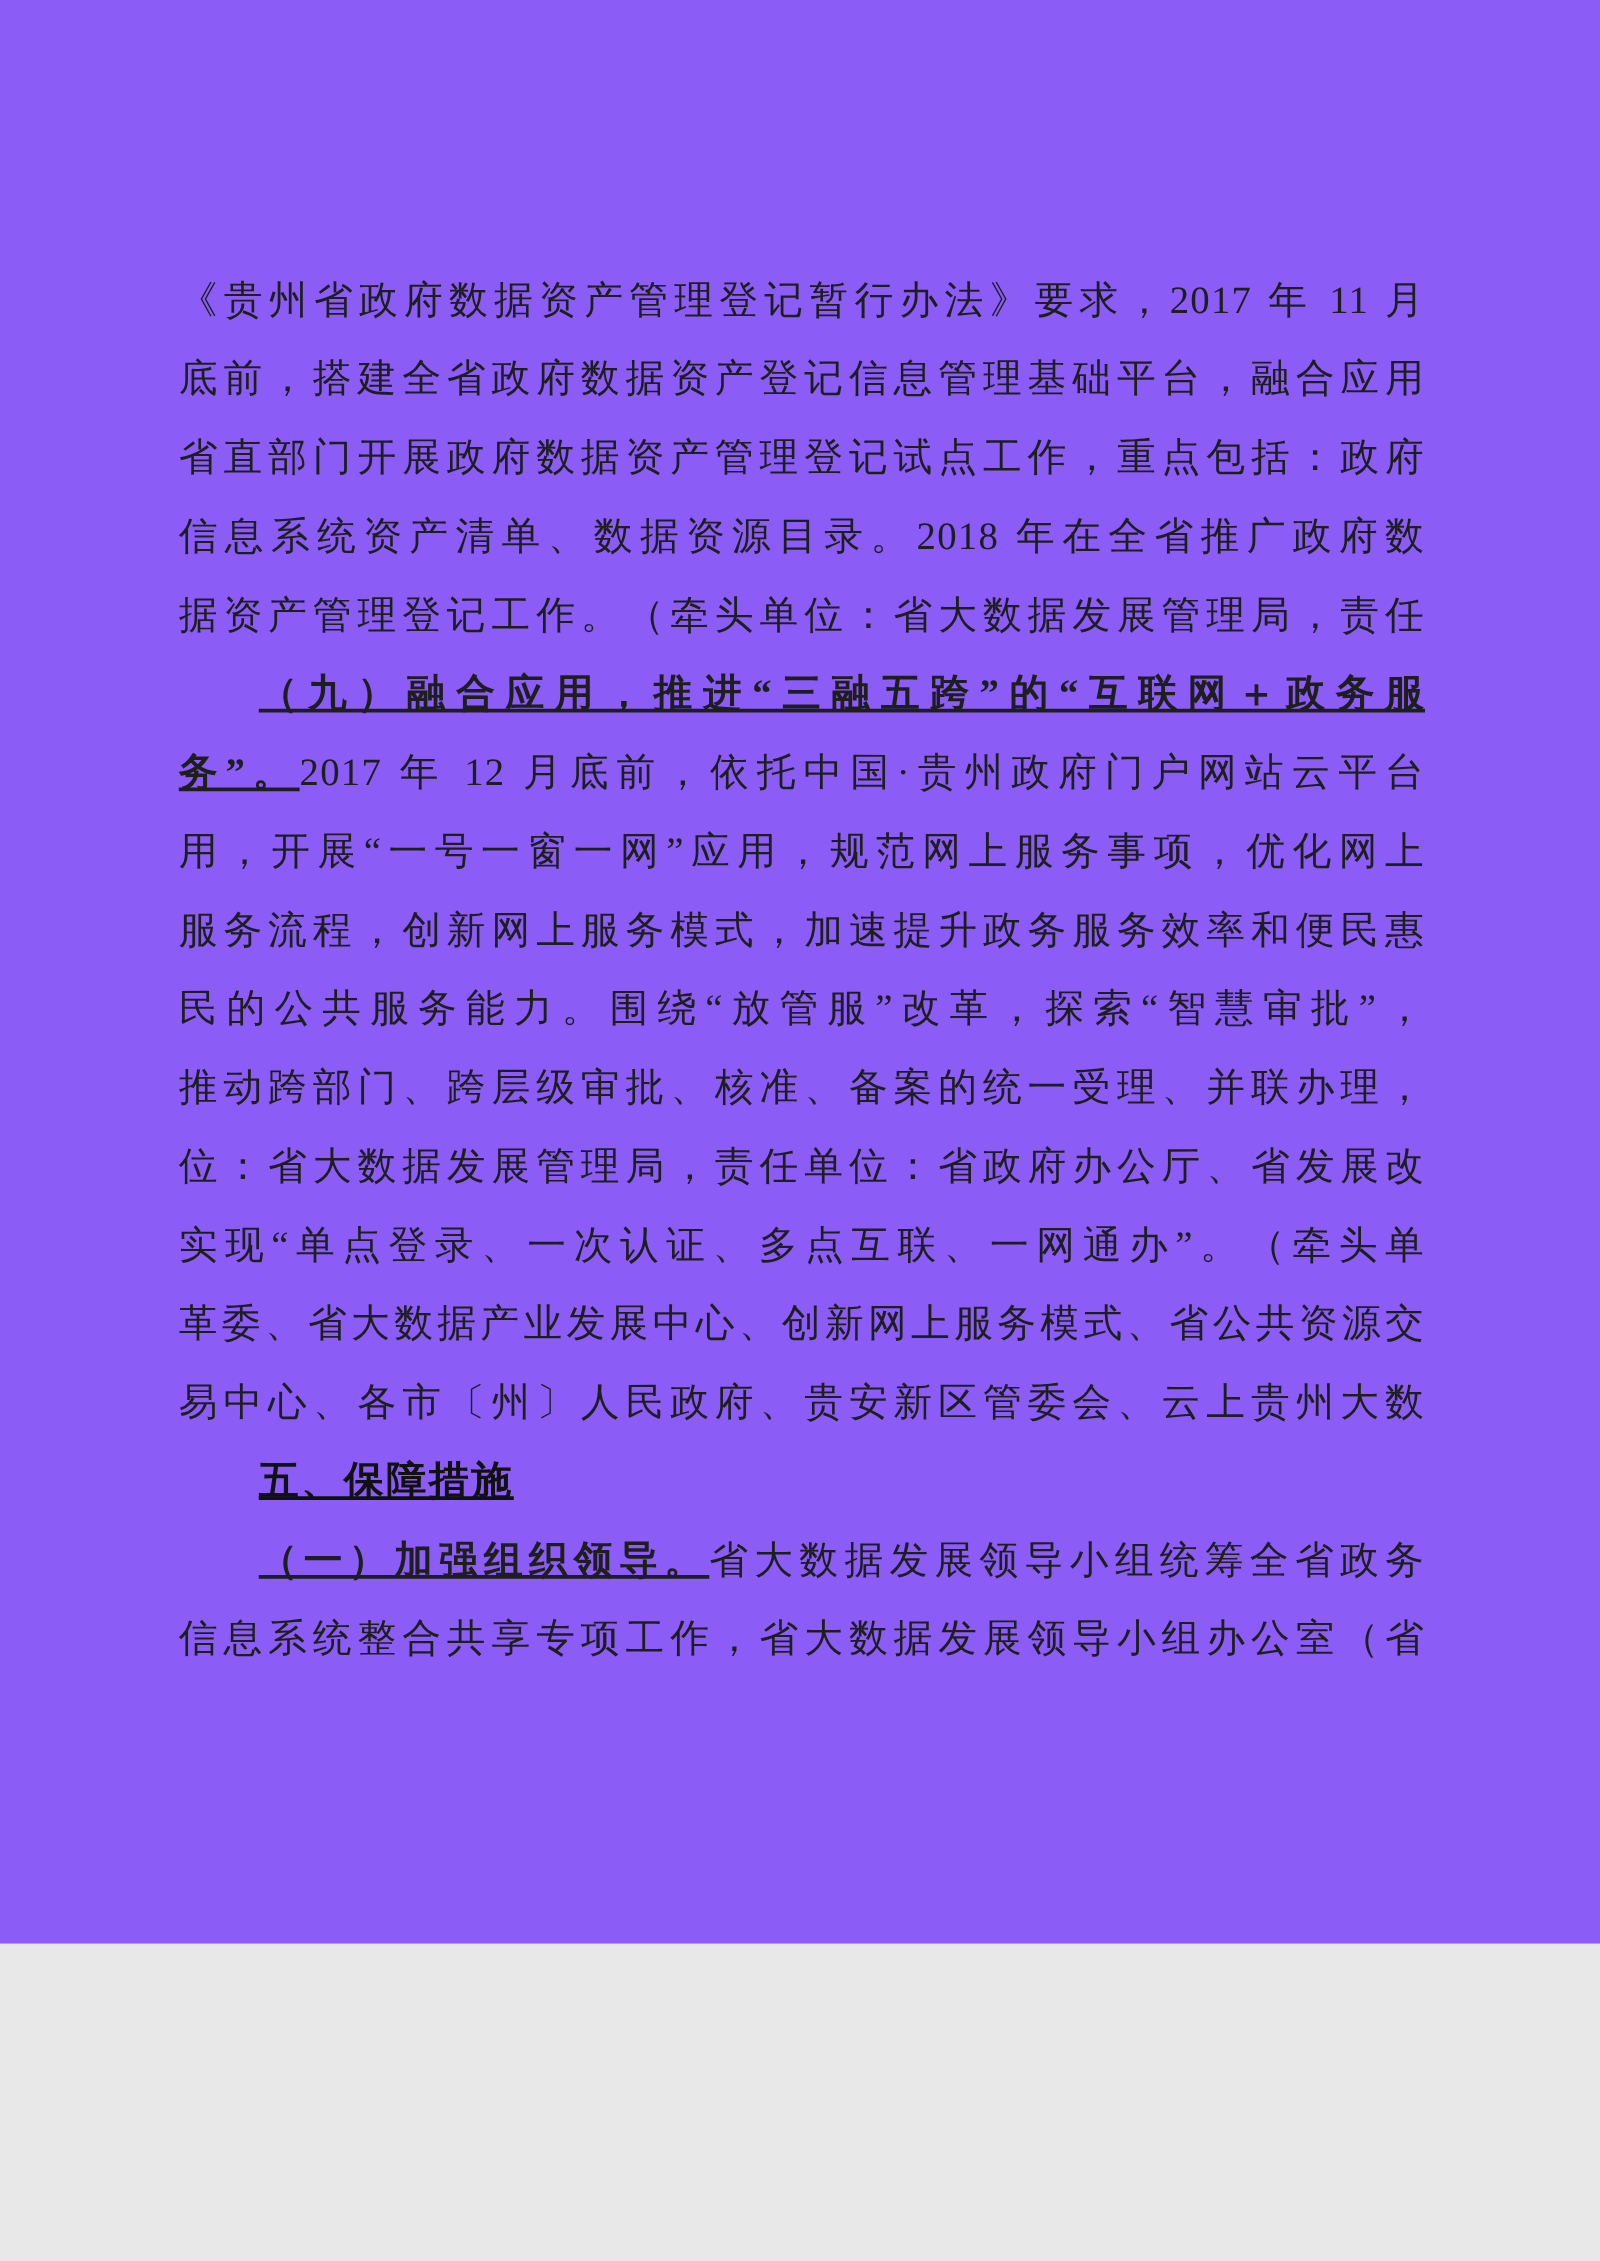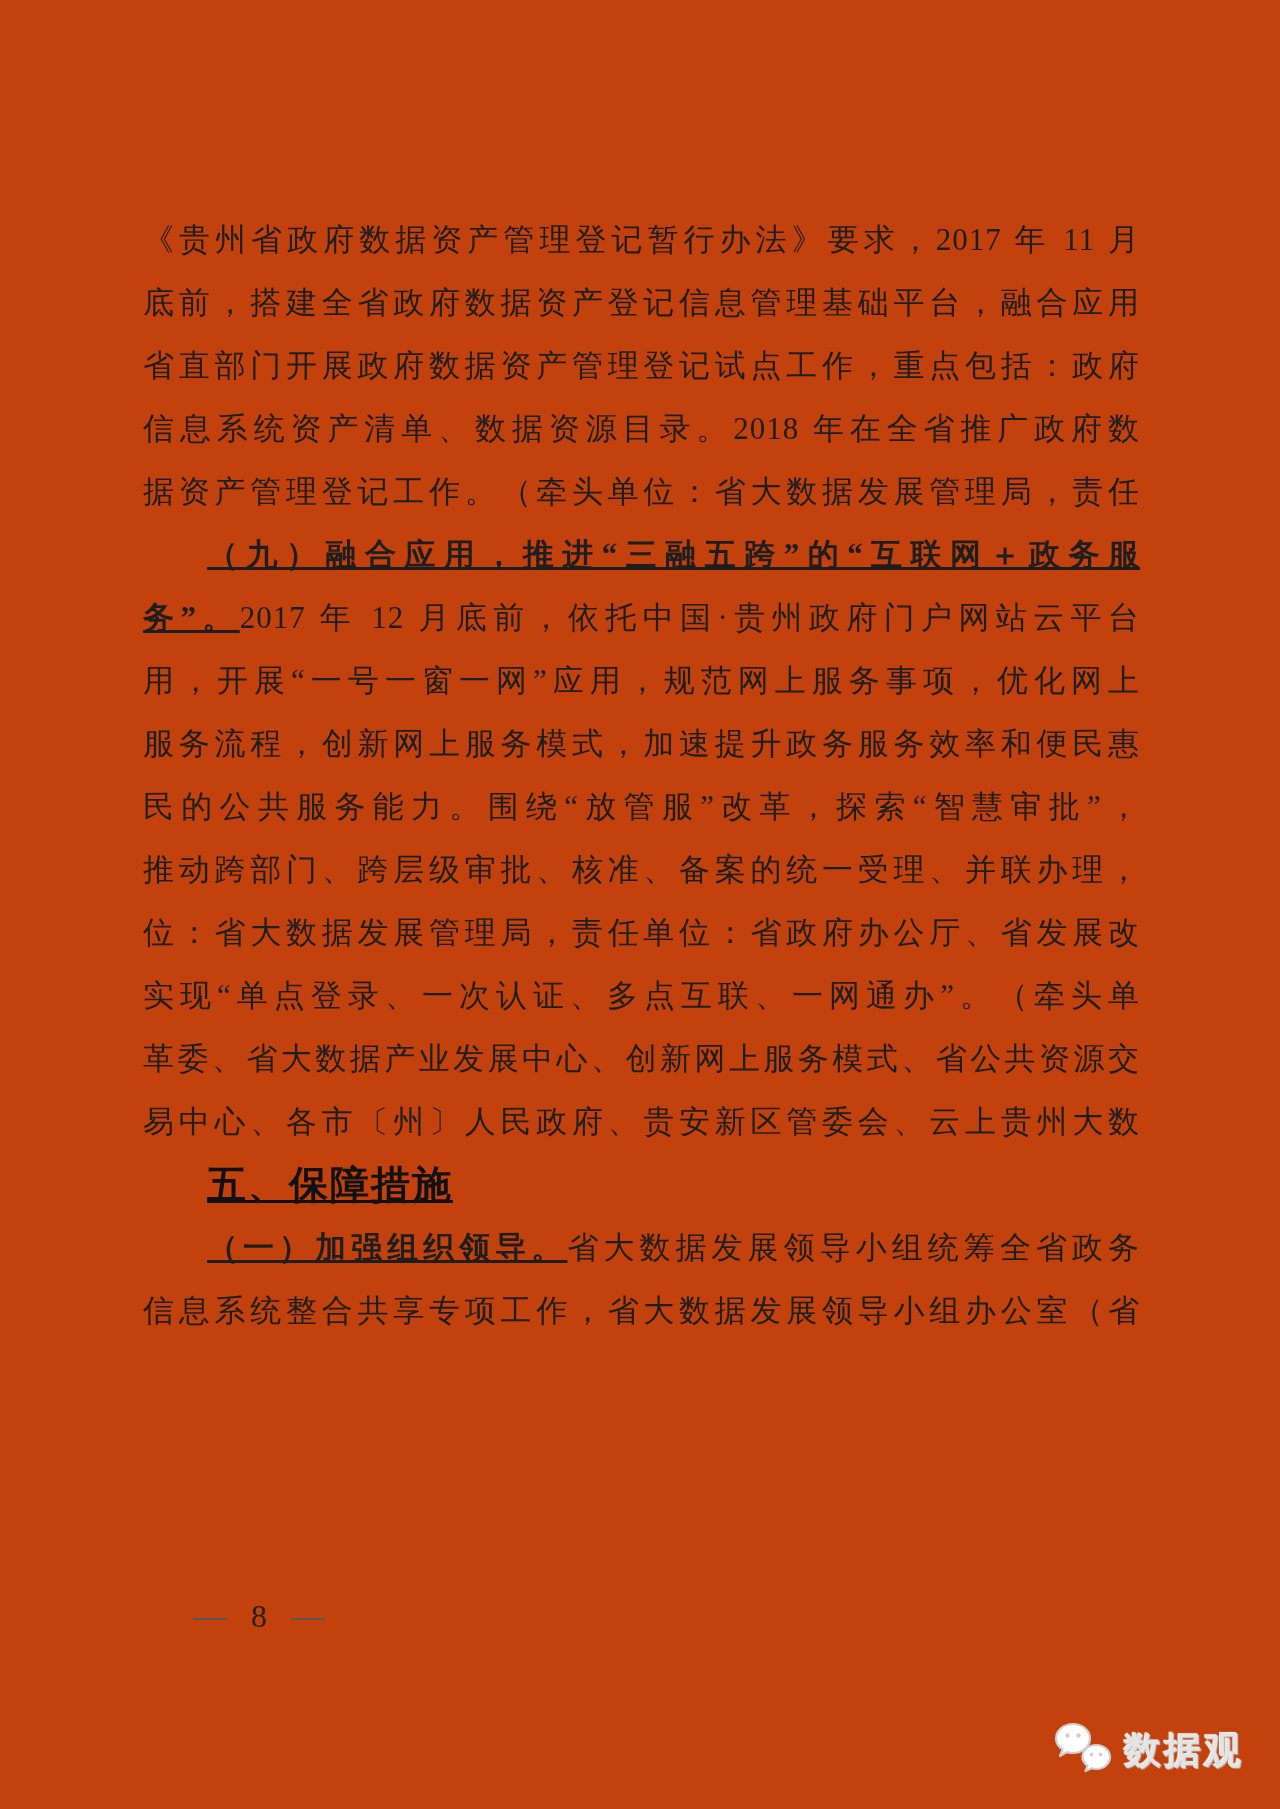--- a/index.html
+++ b/index.html
@@ -1,20 +1,20 @@
 <!DOCTYPE html>
 <html><head>
 <meta charset="utf-8">
 <style>
   html,body{margin:0;padding:0;background:#e8e8e8;}
   .page{
     position:relative;
-    width:1280px;height:1809px;
+    width:1280px;height:1555px;
     margin:0 auto;
-    background:#c2410c;
+    background:#8b5cf6;
     overflow:hidden;
     font-family:"Liberation Serif","DejaVu Serif",serif;
     color:#1e1e1e;
   }
   .doc-body{
     position:absolute;
     left:143px;top:208px;
     width:997px;
   }
   .line{
@@ -28,21 +28,21 @@
   .line.just{
     white-space:normal;
     text-align:justify;
     text-align-last:justify;
     text-justify:inter-character;
   }
   .line.ind{ text-indent:64px; }
   .line .b{ font-weight:bold;text-decoration:underline; }
   .line.head{
     font-family:"Liberation Sans","DejaVu Sans",sans-serif;
-    font-size:39px;
+    font-size:32px;
     font-weight:bold;
     letter-spacing:2px;
     color:#111;
   }
   .page-number{
     position:absolute;
     left:193px;top:1598px;
     font-size:30px;
     color:#2a2a2a;
     display:flex;

